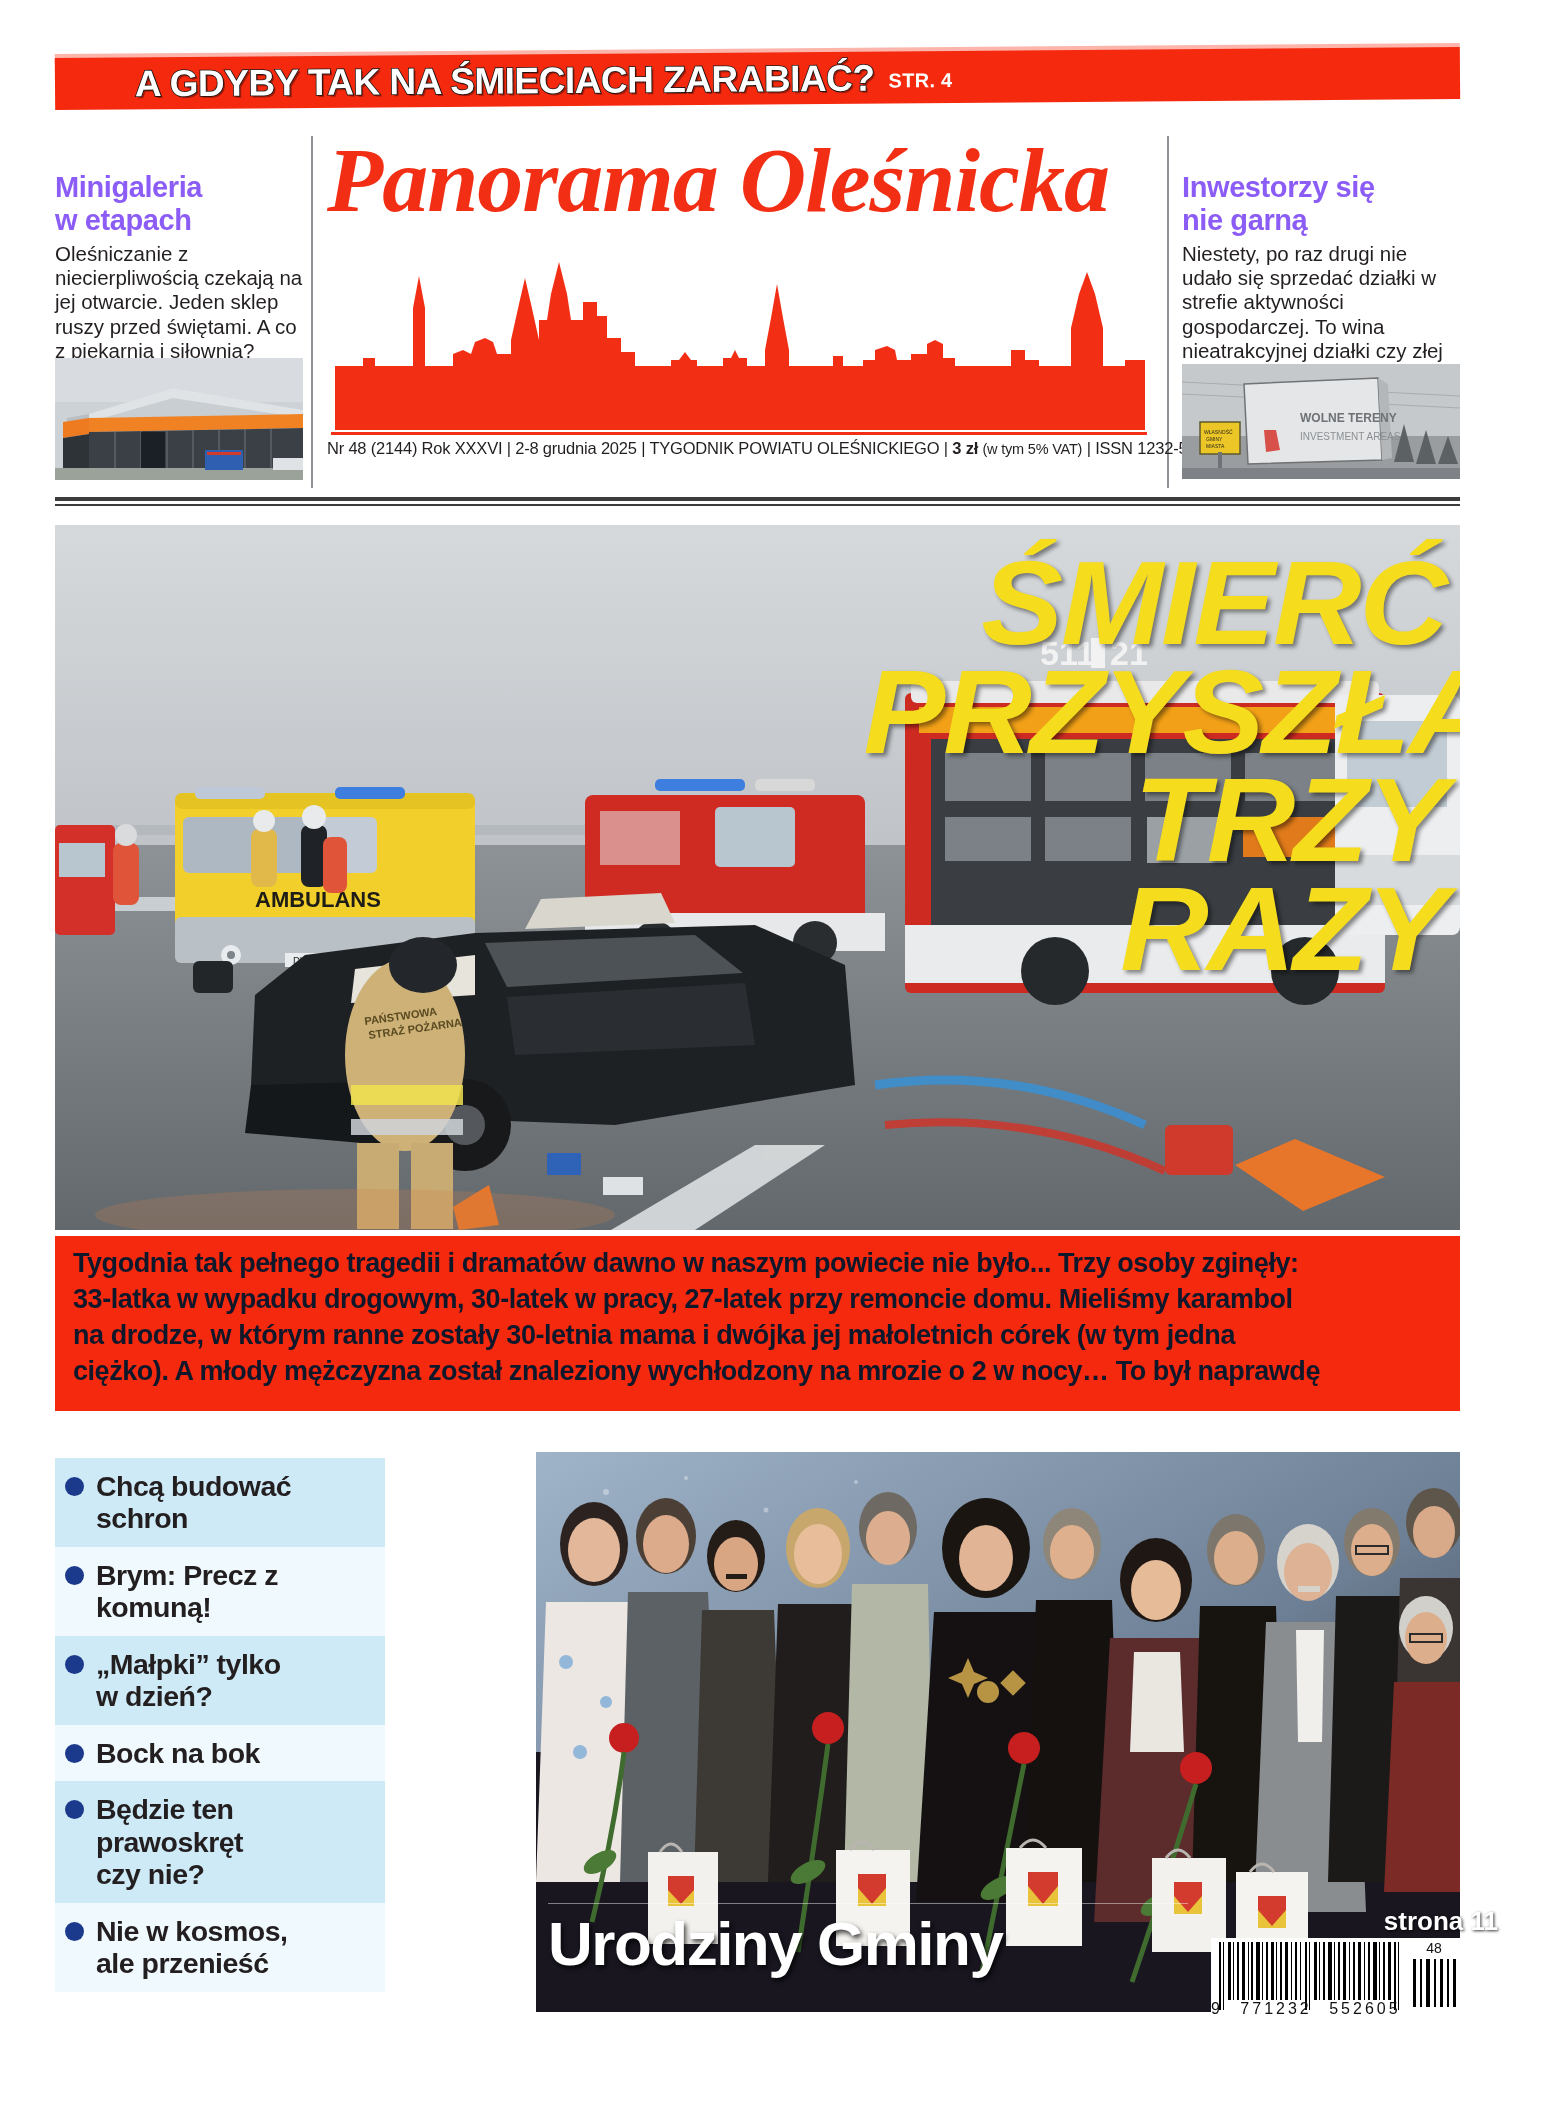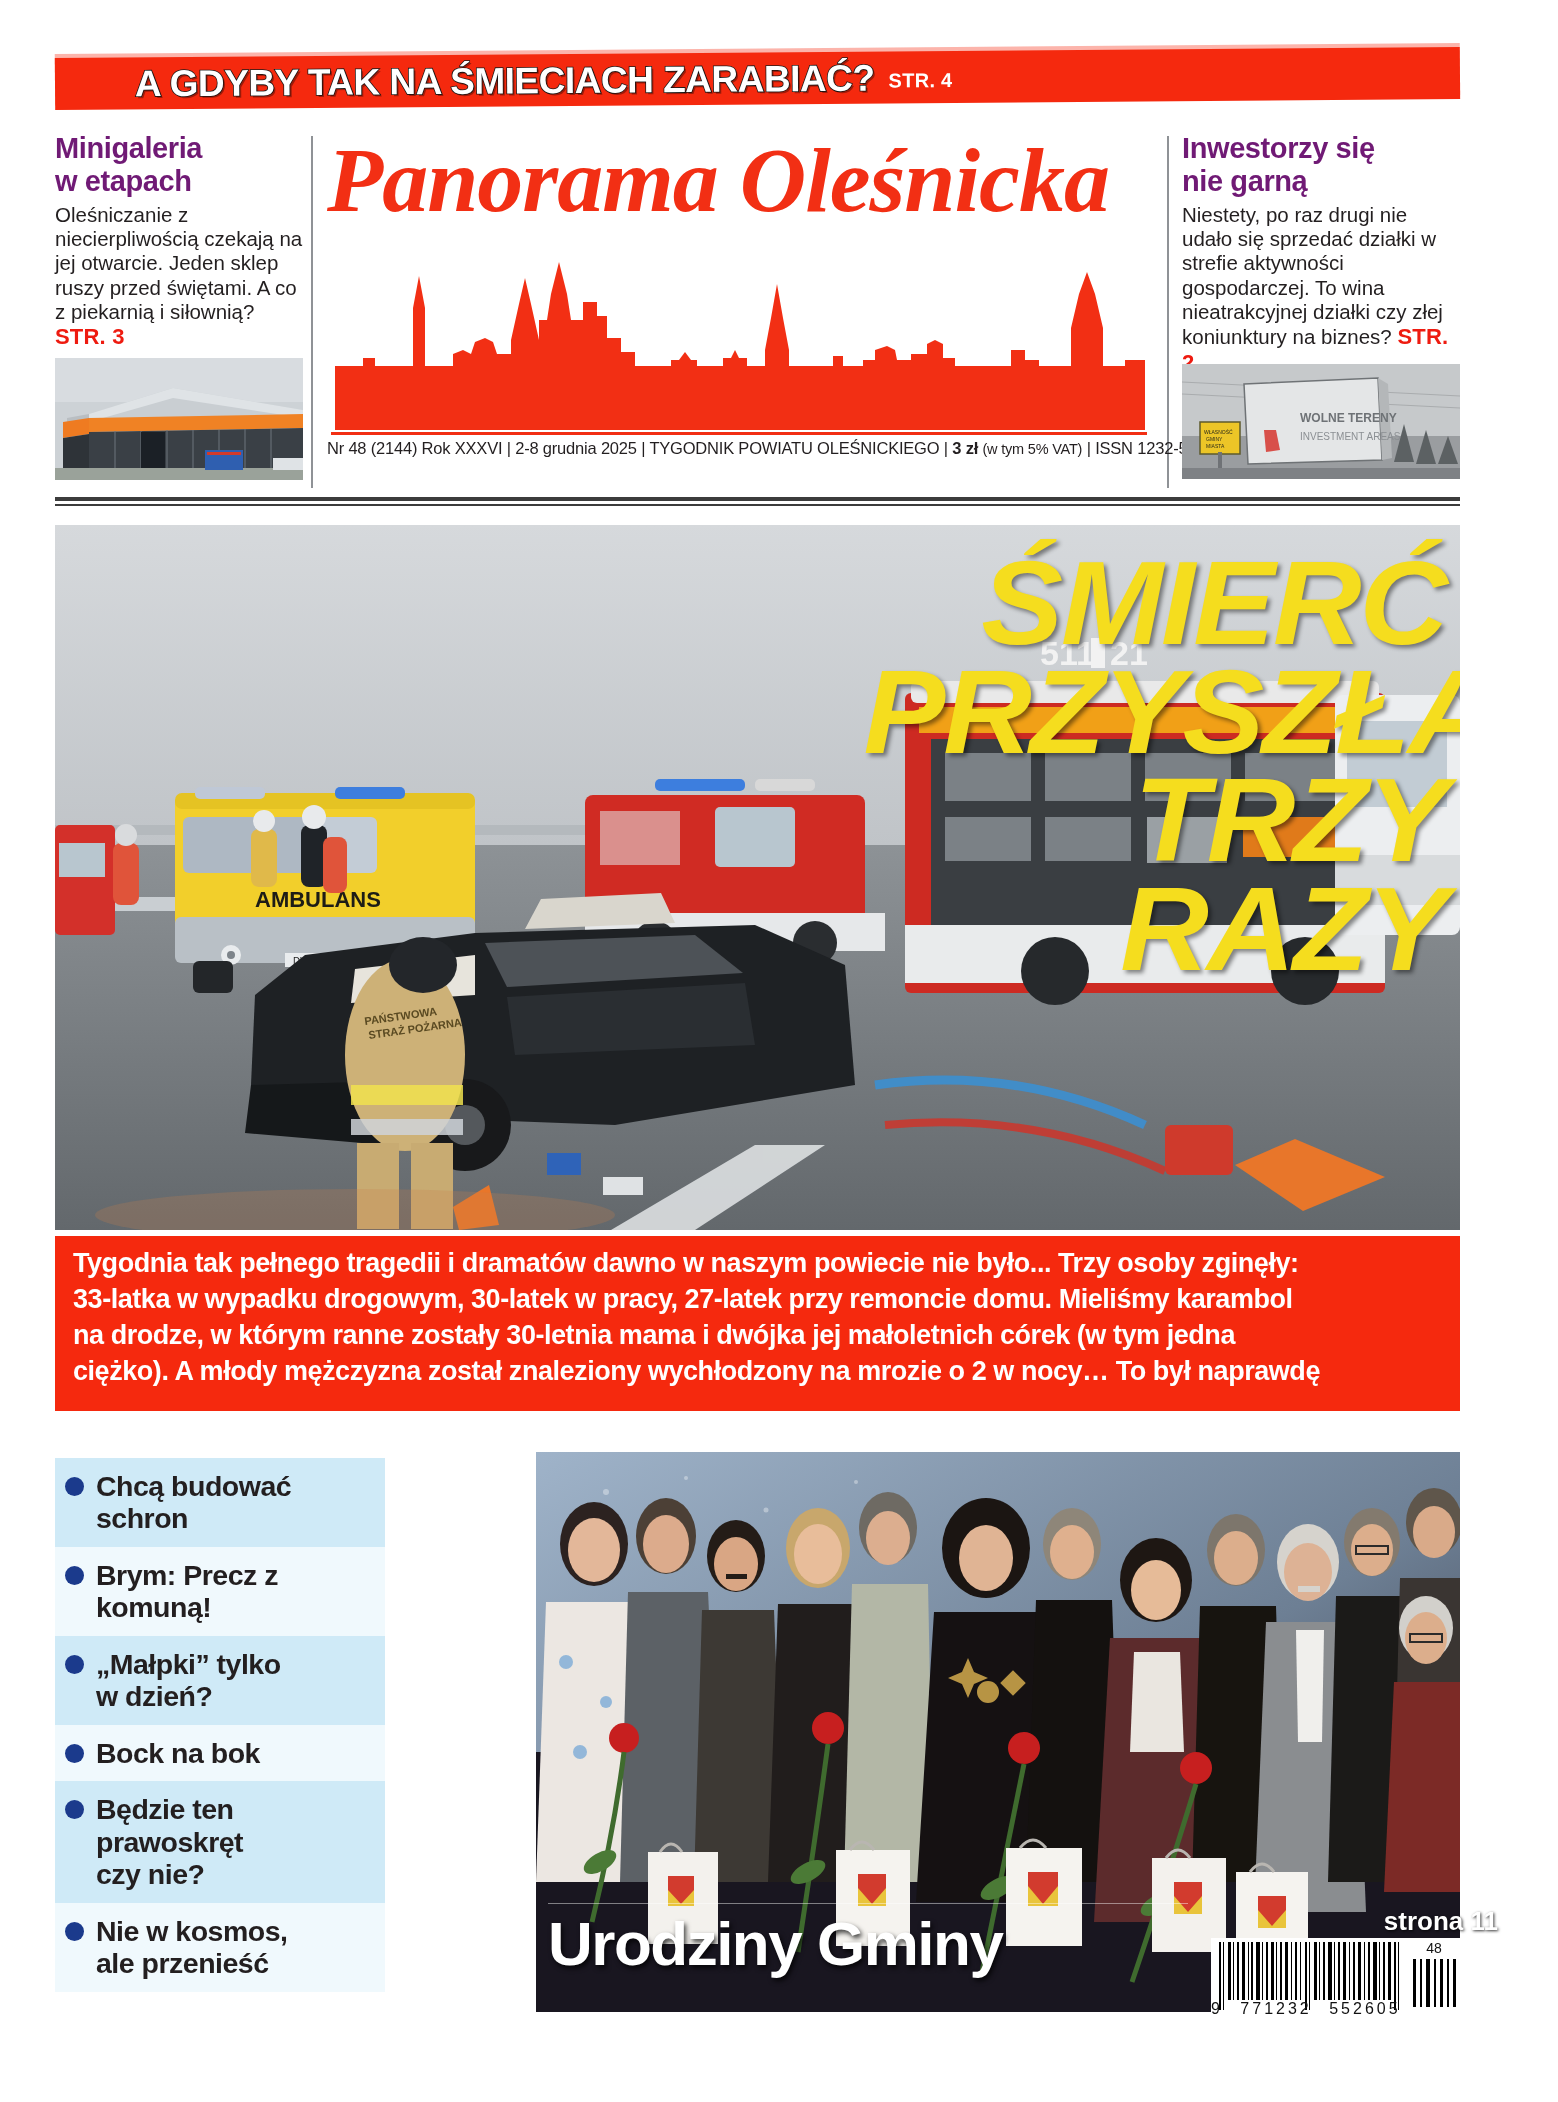--- a/index.html
+++ b/index.html
@@ -23,21 +23,21 @@
   
   .header{position:absolute;left:55px;top:132px;width:1405px;height:360px;}
   .col-left{position:absolute;left:0;top:0;width:248px;}
   .col-right{position:absolute;right:0;top:0;width:278px;}
   .col-mid{position:absolute;left:272px;top:0;width:825px;}
 
   .vrule{position:absolute;top:4px;width:2px;background:#8f9296;}
   .vrule.l{left:256px;height:352px;}
   .vrule.r{left:1112px;height:352px;}
 
-  .teaser-h{font-weight:bold;font-size:29px;line-height:1.14;color:#701a75;letter-spacing:-0.4px;}
+  .teaser-h{font-weight:bold;font-size:29px;line-height:1.14;color:#8b5cf6;letter-spacing:-0.4px;margin-top:39px;}
   .teaser-p{font-size:20.5px;line-height:1.18;color:#231f20;margin-top:5px;}
   .str-red{color:#ee1b10;font-weight:bold;font-size:22px;letter-spacing:.2px;}
 
   
   .ph-left{position:absolute;left:0;top:226px;width:248px;height:122px;overflow:hidden;}
   .ph-right{position:absolute;left:0;top:232px;width:278px;height:115px;overflow:hidden;}
 
   
   .mast{position:absolute;left:0;top:0;width:825px;height:352px;}
   .mast-title{position:absolute;left:0;top:2px;width:825px;
@@ -57,21 +57,21 @@
   .hero{position:absolute;left:55px;top:525px;width:1405px;height:705px;overflow:hidden;background:#9aa0a4;}
   .hero-head{position:absolute;right:14px;top:24px;width:560px;text-align:right;
       font-family:"Liberation Sans",sans-serif;font-weight:bold;font-style:italic;
       font-size:118px;line-height:.92;color:#f5dd1e;letter-spacing:-2px;
       text-shadow:3px 3px 4px rgba(0,0,0,.45);}
   .hero-head div{transform:scaleX(1.04);transform-origin:right center;}
 
   
   .lead{position:absolute;left:55px;top:1236px;width:1405px;height:175px;background:#f5290e;
         padding:10px 18px 0 18px;box-sizing:border-box;}
-  .lead p{margin:0;color:#ffffff;font-weight:bold;font-size:27px;line-height:1.33;letter-spacing:-0.45px;}
+  .lead p{margin:0;color:#0f172a;font-weight:bold;font-size:27px;line-height:1.33;letter-spacing:-0.45px;}
 
   
   .blist{position:absolute;left:55px;top:1458px;width:330px;}
   .bitem{display:flex;align-items:flex-start;padding:12px 24px 12px 10px;box-sizing:border-box;}
   .bitem.alt{background:#cfeaf7;}
   .bitem.plain{background:#f0f9fd;}
   .dot{width:19px;height:19px;border-radius:50%;background:#1b3a8c;flex:0 0 19px;margin-top:7px;margin-right:12px;}
   .btext{font-weight:bold;font-size:28.5px;line-height:1.14;color:#231f20;letter-spacing:-0.5px;}
 
   

